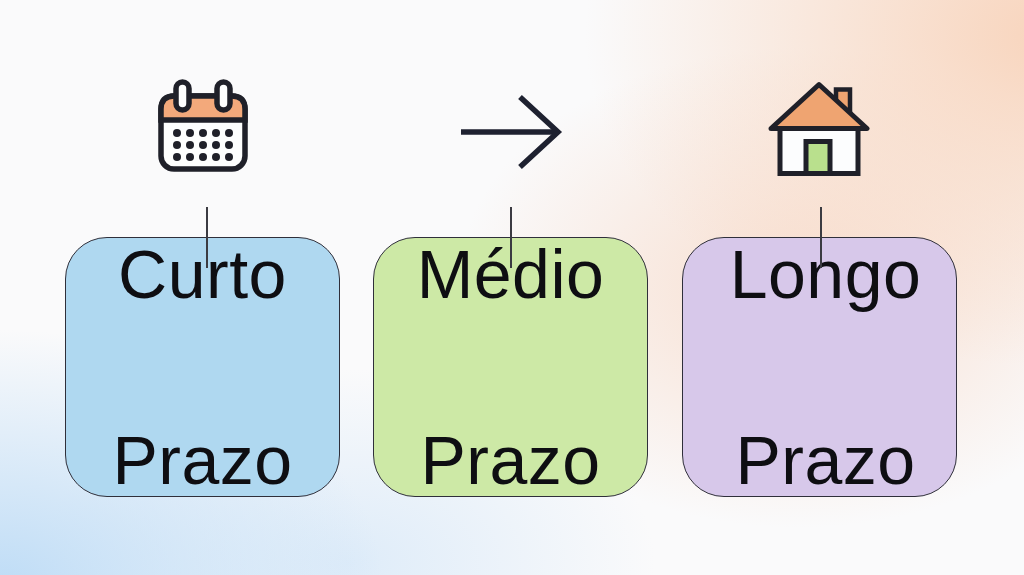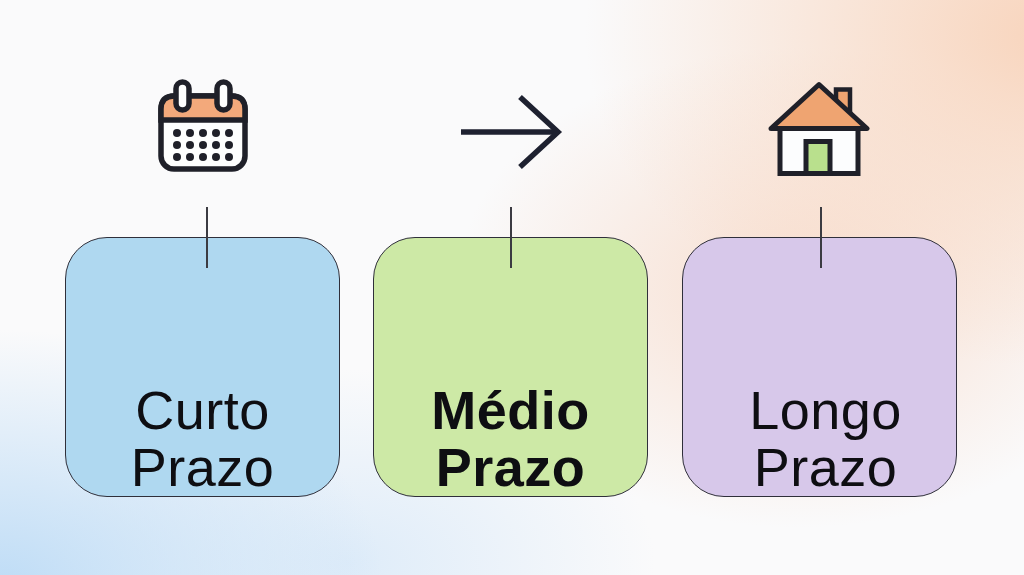--- a/index.html
+++ b/index.html
@@ -42,30 +42,30 @@
     position: absolute;
     top: 237px;
     width: 275px;
     height: 260px;
     border: 1.6px solid #2F2F3A;
     border-radius: 42px;
     box-sizing: border-box;
     display: flex;
     flex-direction: column;
     align-items: center;
-    justify-content: flex-end;
+    justify-content: space-between;
     text-align: center;
     z-index: 2;
     color: #0E0E12;
-    font-size: 54px;
+    font-size: 68px;
     line-height: 1.06;
     letter-spacing: 0.5px;
   }
   .card-1 { left: 65px;  background: #AFD8F0; }
-  .card-2 { left: 373px; background: #CDE9A6; font-weight: bold; }
+  .card-2 { left: 373px; background: #CDE9A6; }
   .card-3 { left: 682px; background: #D7C8EA; padding-left: 12px; }
   .card span { display: block; }
 </style>
 </head>
 <body>
 
 <div class="stage">
 
   <svg class="icon icon-calendar" viewBox="0 0 106 106">
     <rect x="11" y="22" width="84" height="73" rx="13" fill="#FDFEFE" stroke="#1F2029" stroke-width="5.5"></rect>

